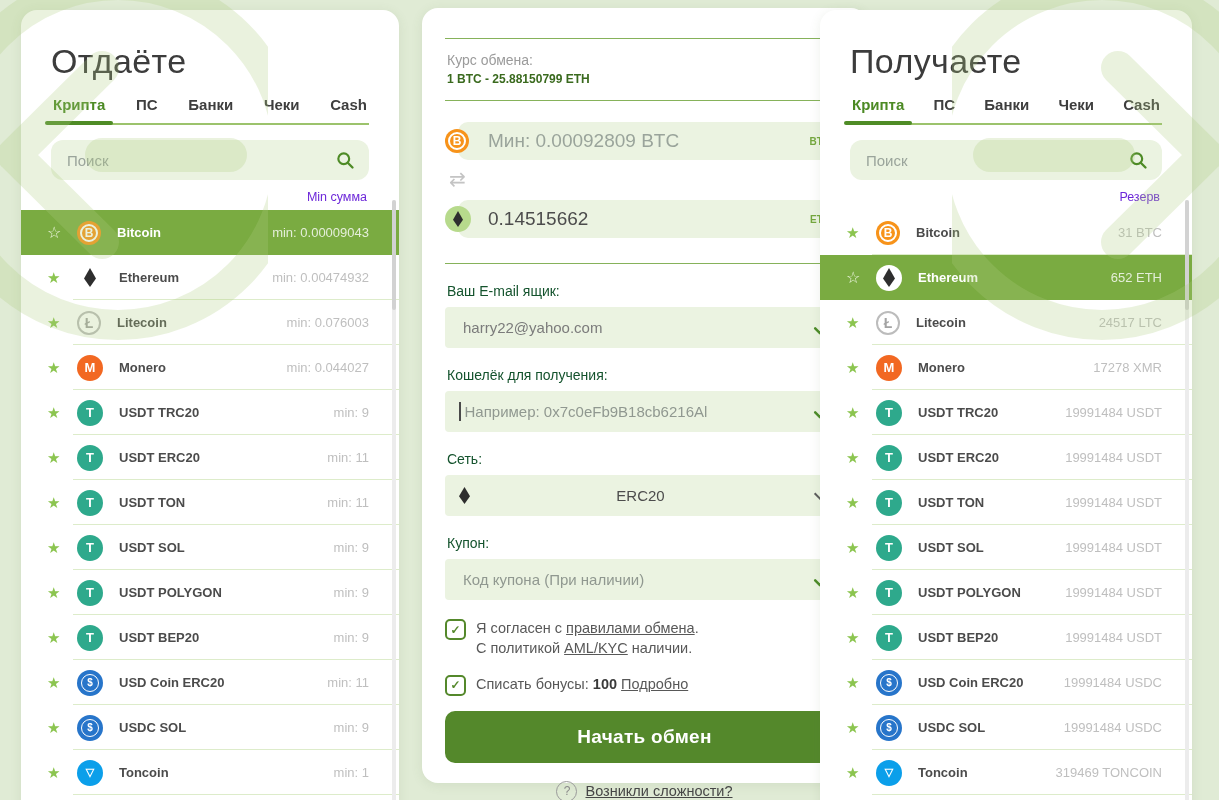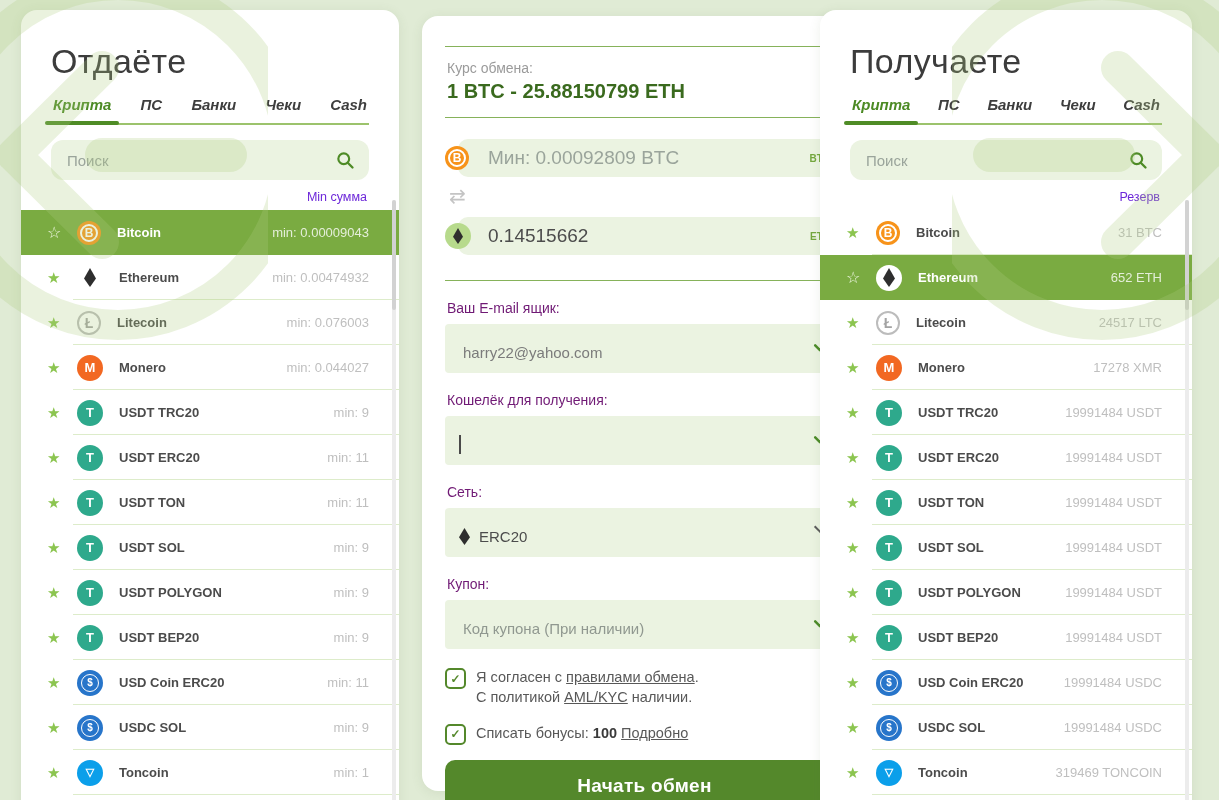--- a/index.html
+++ b/index.html
@@ -4,29 +4,29 @@
 <style>
   html,body{margin:0;padding:0;}
   body{
     width:1219px;height:800px;position:relative;overflow:hidden;
     background:#e0ebd5;
     font-family:"Liberation Sans",sans-serif;
     -webkit-font-smoothing:antialiased;
   }
   .card{position:absolute;background:#fff;border-radius:16px;box-shadow:0 2px 12px rgba(80,110,60,.10);z-index:1;}
   #give-card{left:21px;top:10px;width:378px;height:870px;}
-  #form-card{left:422px;top:16px;width:445px;height:775px;}
+  #form-card{left:422px;top:8px;width:445px;height:775px;}
   #receive-card{left:820px;top:10px;width:372px;height:870px;}
 
   .decor{position:absolute;z-index:5;pointer-events:none;}
 
   
   .panel-head{padding:26px 30px 0;}
   .ptitle{margin:6px 0 0;font-size:34px;font-weight:500;color:#3c3c3c;letter-spacing:.4px;}
-  .tabs{display:flex;justify-content:space-between;align-items:flex-end;margin-top:15px;border-bottom:2px solid #9cc36c;font-style:italic;}
+  .tabs{display:flex;justify-content:space-between;align-items:flex-end;margin-top:15px;border-bottom:2px solid #9cc36c;}
   .tab{font-size:15px;font-weight:600;color:#3e3e3e;padding:0 2px 10px;position:relative;cursor:pointer;white-space:nowrap;}
   .tab.active{color:#4c8a24;}
   .tab.active::after{content:'';position:absolute;left:-6px;right:-6px;bottom:-2px;height:4px;background:#4f8c26;border-radius:3px;}
   .search{position:relative;margin-top:15px;}
   .search input{width:100%;height:40px;background:#ebf3e1;border:none;outline:none;border-radius:12px;
     padding:0 44px 0 16px;font-size:15px;color:#555;box-sizing:border-box;font-family:inherit;}
   .search input::placeholder{color:#9aa49b;}
   .search .mag{position:absolute;right:14px;top:10px;width:20px;height:20px;}
   .collabel{text-align:right;font-size:12.5px;color:#6d28d9;margin:10px 2px 6px;}
 
@@ -63,42 +63,42 @@
   .coin.trx svg{width:24px;height:24px;}
 
   .vscroll{position:absolute;right:3px;top:190px;bottom:10px;width:4px;border-radius:2px;background:#ececec;}
   .vthumb{position:absolute;top:0;left:0;width:4px;height:110px;border-radius:2px;background:#d2d2d2;}
 
   
   .form-inner{padding:30px 23px 0;}
   hr.grule{border:none;border-top:1px solid #86b25a;margin:0;}
   .rate{margin:13px 2px 14px;}
   .rate-label{font-size:14px;color:#9b9b9b;margin-bottom:4px;}
-  .rate-value{font-size:20px;font-weight:700;color:#3a6a1e;}
+  .rate-value{font-size:12px;font-weight:700;color:#3a6a1e;}
   .amount{position:relative;margin-left:13px;margin-top:21px;height:38px;background:#ebf3e1;border-radius:10px;
     display:flex;align-items:center;padding:0 14px 0 28px;}
   .amount.get{margin-top:11px;}
   .amount .icon-wrap{position:absolute;left:-13px;top:50%;transform:translateY(-50%);display:flex;}
   .amount .icon-wrap .coin{margin-left:0;}
   .amount .icon-wrap .coin.btc{margin-left:3px;}
   .amount input{flex:1;background:transparent;border:none;outline:none;font-size:19px;color:#4c4c4c;min-width:0;font-family:inherit;}
   .amount input::placeholder{color:#9aa49b;}
   .cur{font-size:10px;font-weight:600;color:#74a73e;}
   .swap{margin:9px 0 0 4px;font-size:20px;color:#c4c4c4;height:20px;line-height:20px;width:28px;cursor:pointer;}
   .swap::after{content:"⇄";}
   hr.sep2{margin-top:25px;}
-  .flabel{font-size:14px;color:#701a75;margin:19px 2px 8px;}
+  .flabel{font-size:14px;color:#14532d;margin:19px 2px 8px;}
   .field{position:relative;height:41px;background:#ebf3e1;border-radius:4px;display:flex;align-items:center;
-    padding:8px 42px 0 16px;}
+    padding:0 42px 0 16px;}
   .field input{width:100%;background:transparent;border:none;outline:none;font-size:15px;color:#7b7b7b;font-family:inherit;}
   .field input::placeholder{color:#909890;}
   .field .check{position:absolute;right:13px;top:11px;width:19px;height:19px;}
   .field.wallet{padding-left:14px;}
   .caret{width:1.5px;height:19px;background:#4a4a4a;flex:none;margin-right:2px;}
-  .field.selectbox{cursor:pointer;padding-left:14px;}
+  .field.selectbox{cursor:pointer;padding-left:14px;text-align:center;}
   .netlabel{font-size:15px;color:#4c4c4c;margin-left:9px;flex:1;}
   .chev{width:8px;height:8px;border-right:2px solid #5c5c5c;border-bottom:2px solid #5c5c5c;
     transform:rotate(45deg);position:absolute;right:18px;top:14px;}
   .cbrow{display:flex;margin-top:18px;gap:10px;align-items:flex-start;}
   .cbrow.bonus{margin-top:15px;align-items:center;}
   .cb{width:17px;height:17px;border:2px solid #54882b;border-radius:5px;color:#54882b;font-size:12px;font-weight:700;
     display:flex;align-items:center;justify-content:center;flex:none;margin-top:1px;background:#fff;cursor:pointer;}
   .cb::after{content:"✓";}
   .cbtext{font-size:14.5px;color:#585858;line-height:1.4;}
   .lnk{color:#585858;text-decoration:underline;cursor:pointer;}
@@ -272,20 +272,21 @@
     <div class="field">
       <input value="harry22@yahoo.com" style="">
       <svg class="check" viewBox="0 0 24 24">
         <path d="M4 13 L10 19 L20 6" stroke="#4c8b28" stroke-width="3.2" fill="none" stroke-linecap="round" stroke-linejoin="round"></path>
       </svg>
     </div>
 
     <div class="flabel">Кошелёк для получения:</div>
     <div class="field wallet">
       <span class="caret"></span>
+      <input placeholder="Например: 0x7c0eFb9B18cb6216Al" style="">
       <svg class="check" viewBox="0 0 24 24">
         <path d="M4 13 L10 19 L20 6" stroke="#4c8b28" stroke-width="3.2" fill="none" stroke-linecap="round" stroke-linejoin="round"></path>
       </svg>
     </div>
 
     <div class="flabel">Сеть:</div>
     <div class="field selectbox">
       <span>
           <i class="diamond" style="width:11px;height:17px;"></i>
         </span>

